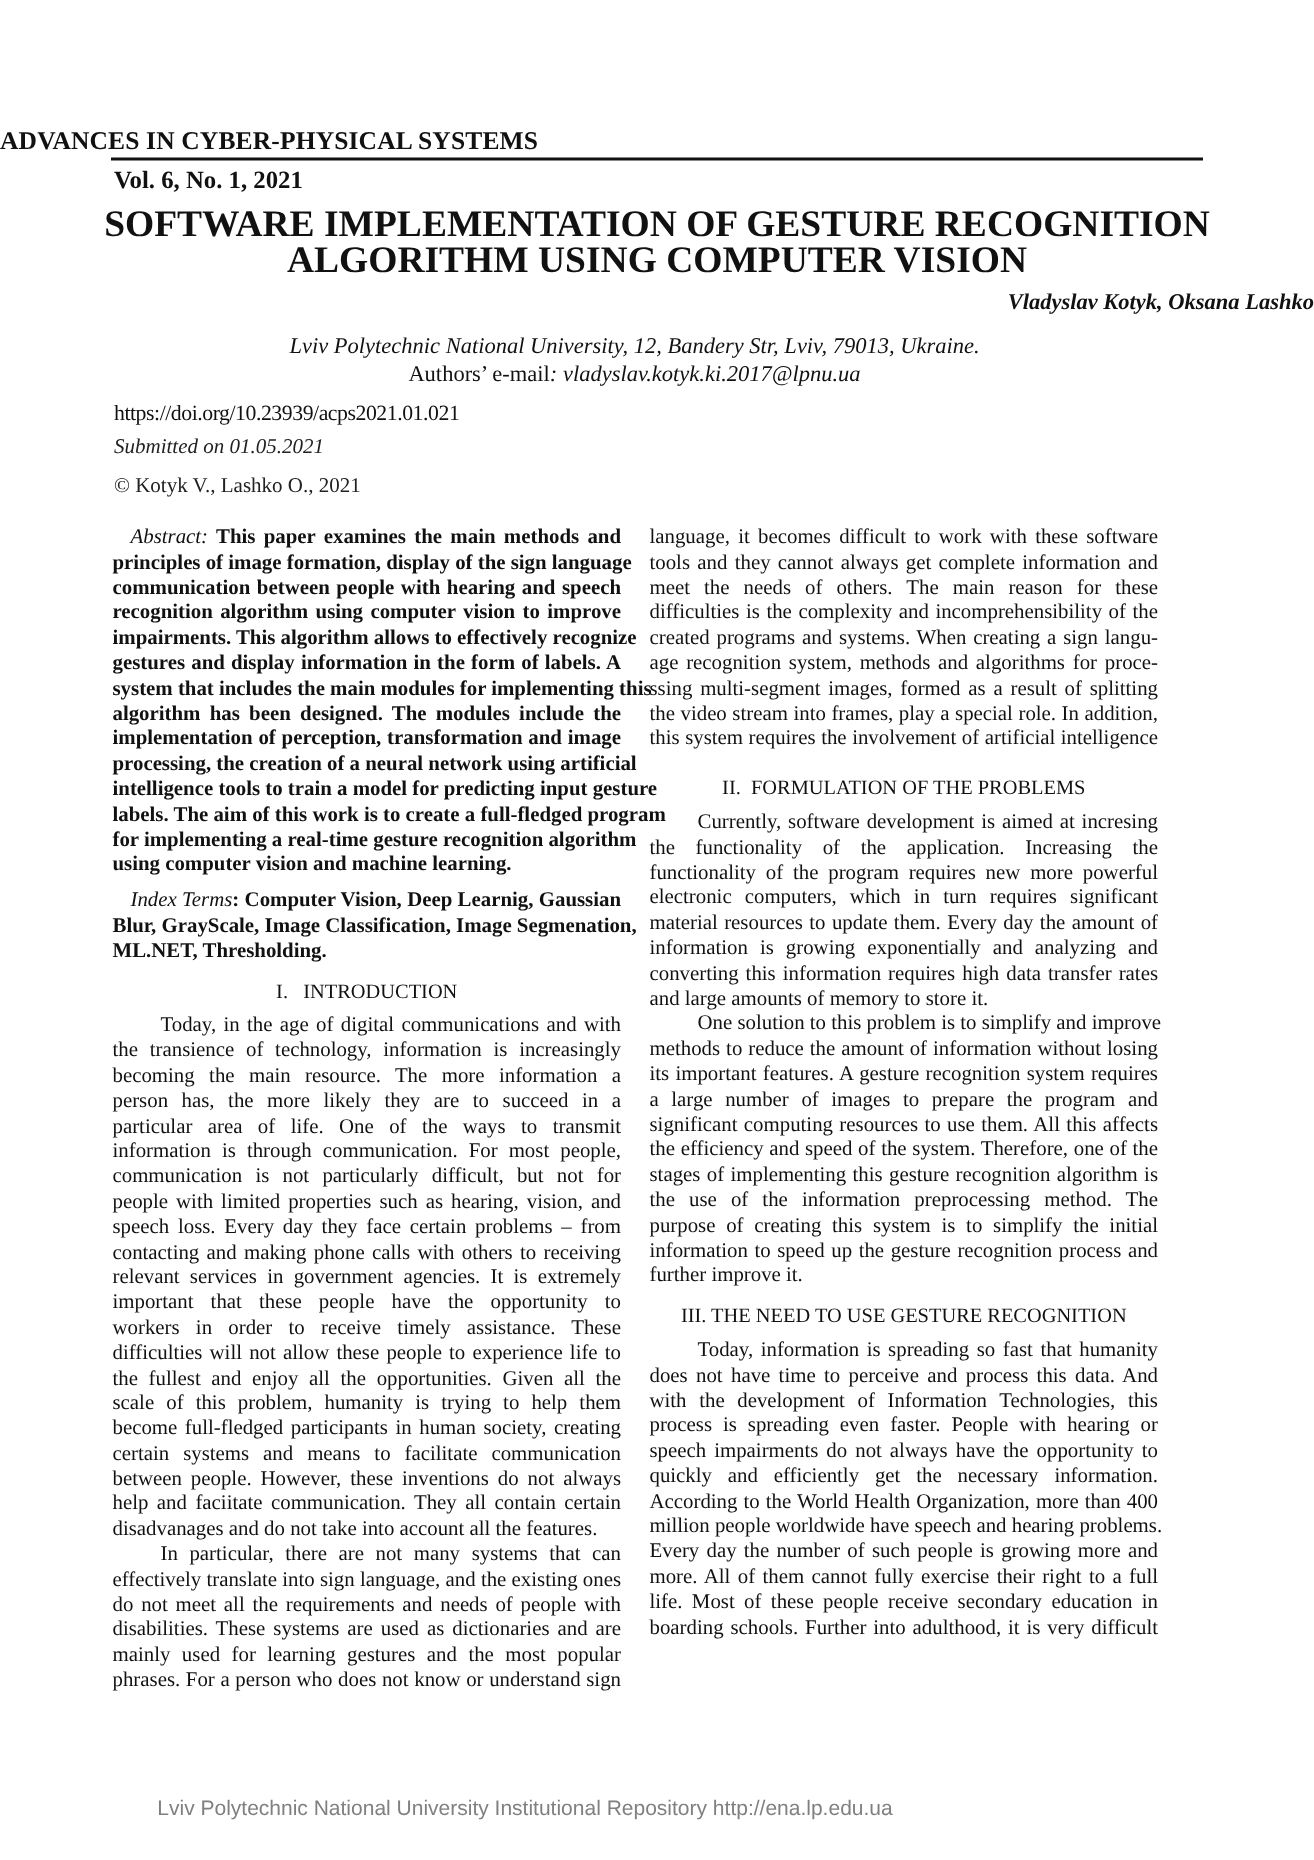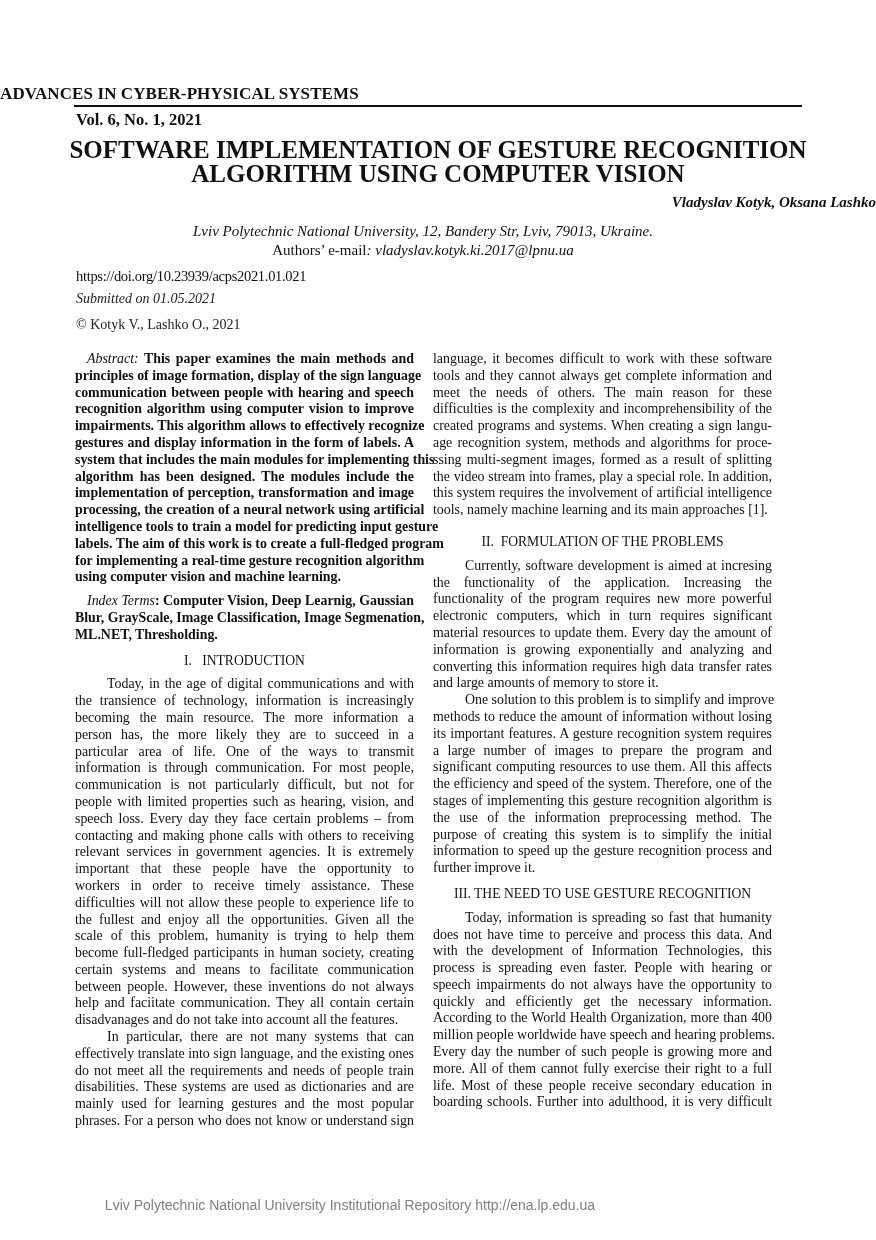--- a/index.html
+++ b/index.html
@@ -96,39 +96,38 @@
     <span class="line">scale of this problem, humanity is trying to help them</span>
     <span class="line">become full-fledged participants in human society, creating</span>
     <span class="line">certain systems and means to facilitate communication</span>
     <span class="line">between people. However, these inventions do not always</span>
     <span class="line">help and faciitate communication. They all contain certain</span>
     <span class="line last">disadvanages and do not take into account all the features.</span>
   </div>
   <div>
     <span class="line indent">In particular, there are not many systems that can</span>
     <span class="line">effectively translate into sign language, and the existing ones</span>
-    <span class="line">do not meet all the requirements and needs of people train</span>
+    <span class="line">do not meet all the requirements and needs of people with</span>
     <span class="line">disabilities. These systems are used as dictionaries and are</span>
     <span class="line">mainly used for learning gestures and the most popular</span>
     <span class="line">phrases. For a person who does not know or understand sign</span>
   </div>
 </div>
 
 <div class="col right">
   <div>
     <span class="line">language, it becomes difficult to work with these software</span>
     <span class="line">tools and they cannot always get complete information and</span>
     <span class="line">meet the needs of others. The main reason for these</span>
     <span class="line">difficulties is the complexity and incomprehensibility of the</span>
     <span class="line">created programs and systems. When creating a sign langu-</span>
     <span class="line">age recognition system, methods and algorithms for proce-</span>
     <span class="line">ssing multi-segment images, formed as a result of splitting</span>
     <span class="line">the video stream into frames, play a special role. In addition,</span>
     <span class="line">this system requires the involvement of artificial intelligence</span>
-    <span class="line last">tools, namely machine learning and its main approaches [1].</span>
   </div>
 
   <span class="heading" style="white-space:pre; margin-top:15px;">II.  FORMULATION OF THE PROBLEMS</span>
 
   <div>
     <span class="line indent">Currently, software development is aimed at incresing</span>
     <span class="line">the functionality of the application. Increasing the</span>
     <span class="line">functionality of the program requires new more powerful</span>
     <span class="line">electronic computers, which in turn requires significant</span>
     <span class="line">material resources to update them. Every day the amount of</span>

